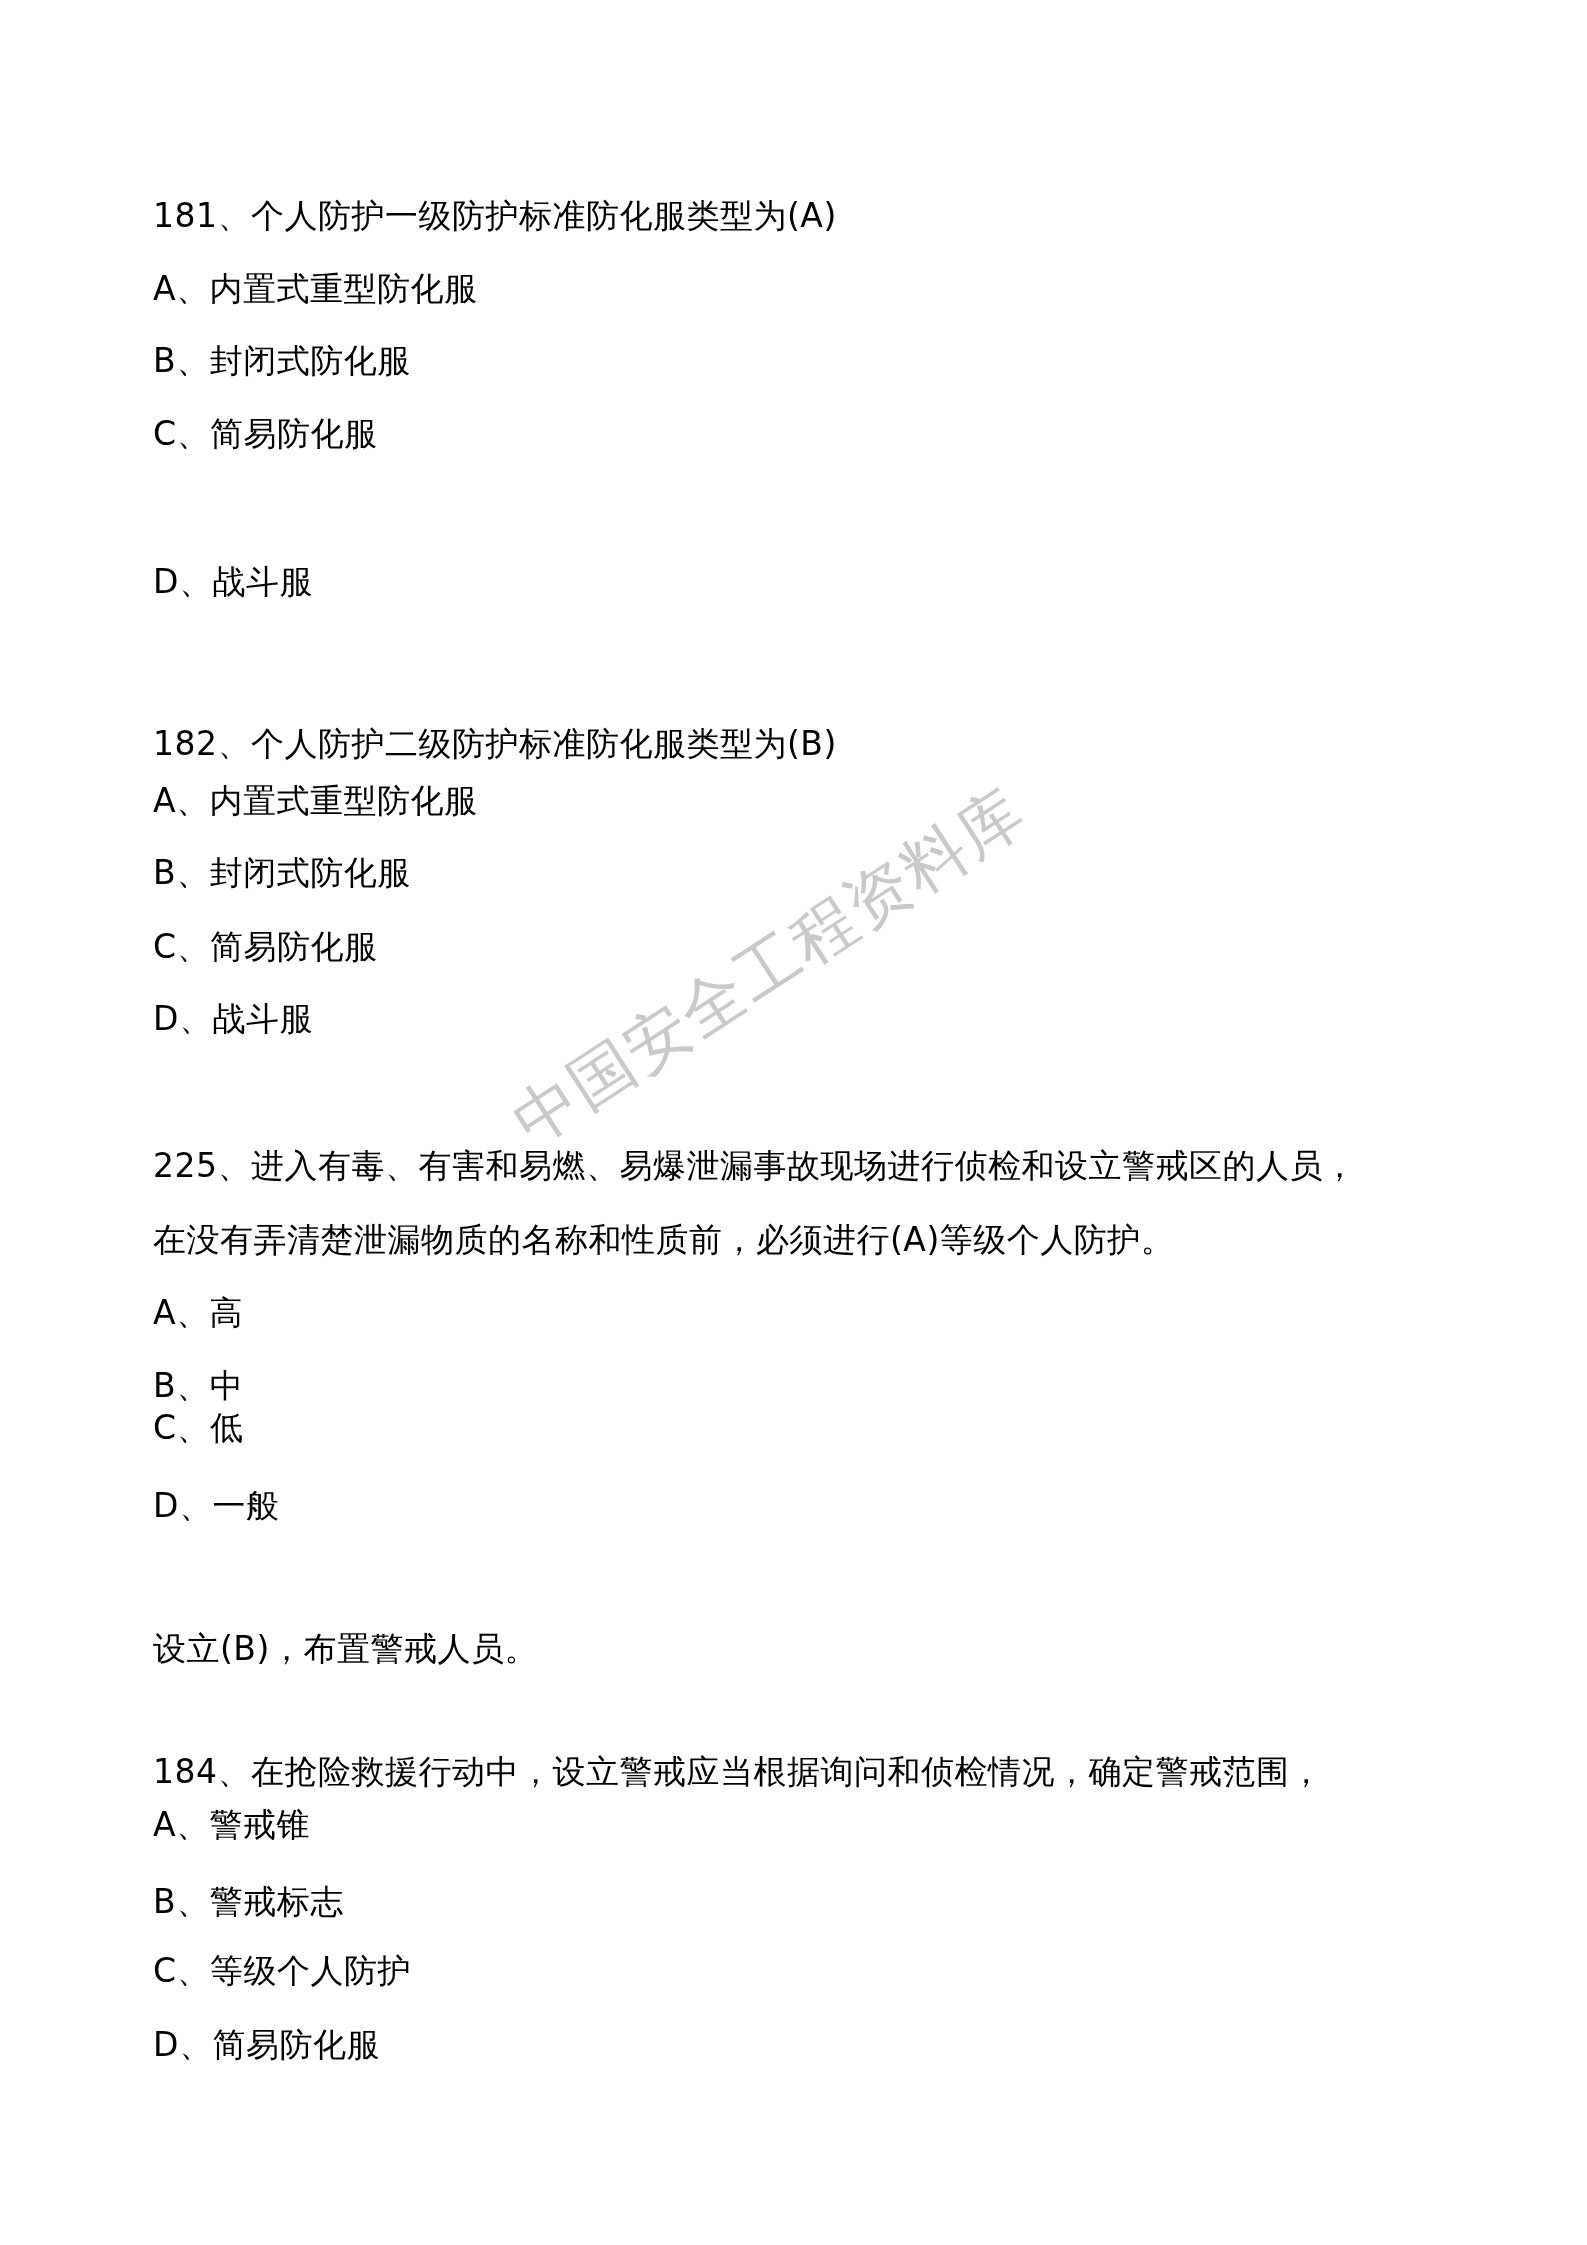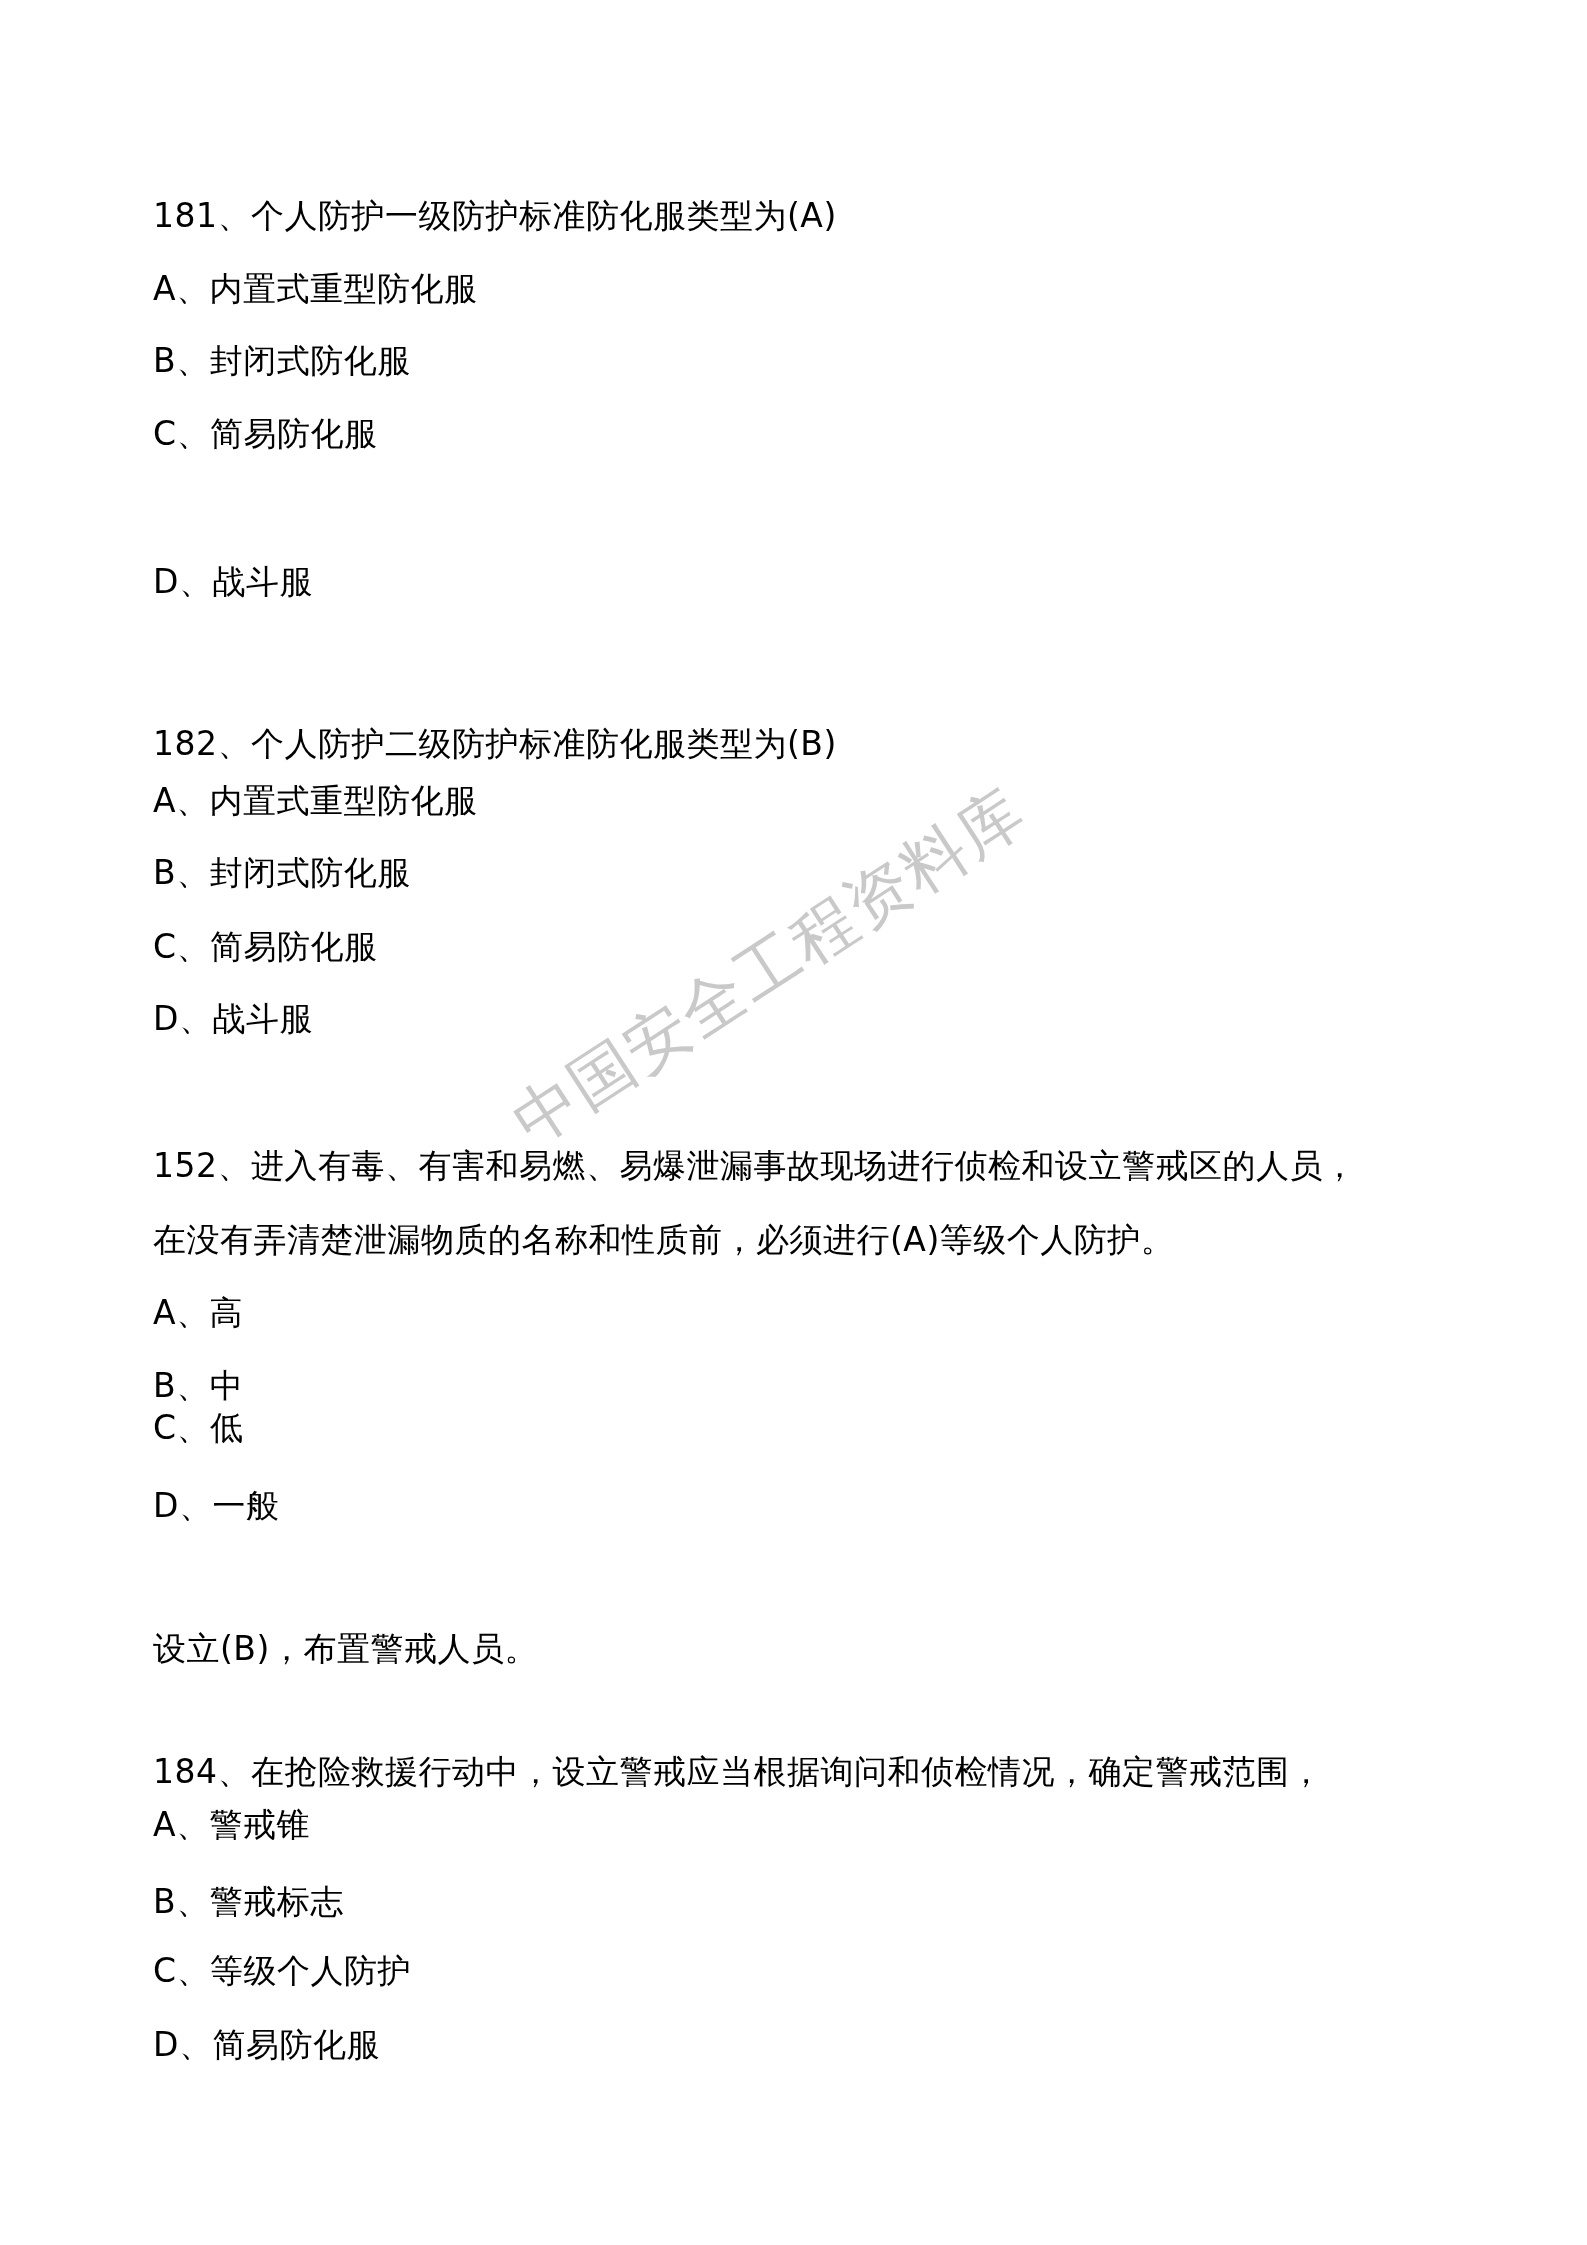--- a/index.html
+++ b/index.html
@@ -67,21 +67,21 @@
 
     <div>
       <div class="line" style="top:744px">182、个人防护二级防护标准防化服类型为(B)</div>
       <div class="line" style="top:801px">A、内置式重型防化服</div>
       <div class="line" style="top:873px">B、封闭式防化服</div>
       <div class="line" style="top:947px">C、简易防化服</div>
       <div class="line" style="top:1019px">D、战斗服</div>
     </div>
 
     <div>
-      <div class="line" style="top:1166px">152、进入有毒、有害和易燃、易爆泄漏事故现场进行侦检和设立警戒区的人员，</div>
+      <div class="line" style="top:1166px">225、进入有毒、有害和易燃、易爆泄漏事故现场进行侦检和设立警戒区的人员，</div>
       <div class="line" style="top:1240px">在没有弄清楚泄漏物质的名称和性质前，必须进行(A)等级个人防护。</div>
       <div class="line" style="top:1313px">A、高</div>
       <div class="line" style="top:1386px">B、中</div>
       <div class="line" style="top:1428px">C、低</div>
       <div class="line" style="top:1506px">D、一般</div>
     </div>
 
     <div>
       <div class="line" style="top:1772px">184、在抢险救援行动中，设立警戒应当根据询问和侦检情况，确定警戒范围，</div>
       <div class="line" style="top:1649px">设立(B)，布置警戒人员。</div>

